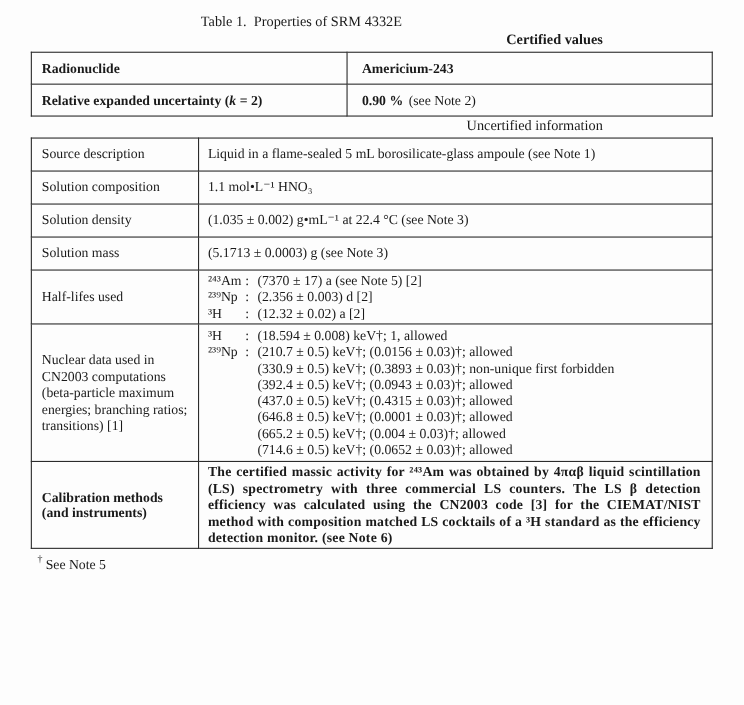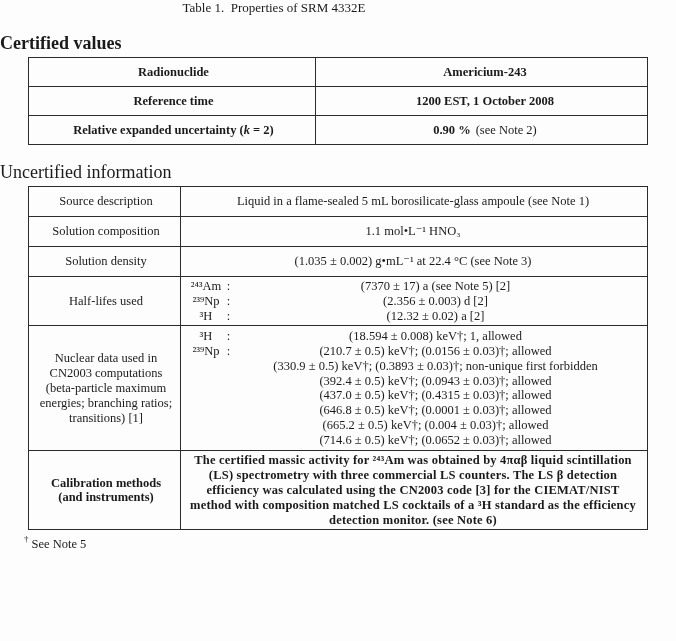--- a/index.html
+++ b/index.html
@@ -12,51 +12,49 @@
     height: 641px;
     overflow: hidden;
     font-family: "Liberation Serif", "DejaVu Serif", serif;
     color: #1a1a1a;
     background: #fdfdfd;
   }
   .page {
     width: 548px;
     height: 641px;
     box-sizing: border-box;
-    padding-top: 0;
+    padding-top: 12px;
   }
   .doc-title {
     text-align: center;
     font-size: 13px;
     white-space: pre-wrap;
     margin-bottom: 0;
   }
   .section-heading {
-    text-align: left;
-    font-size: 18px;
-    margin-top: 17px;
+    text-align: right;
+    font-size: 13px;
     margin-bottom: 3px;
   }
   .section-heading.bold { font-weight: bold; }
   table.tbl {
     border-collapse: collapse;
     margin-left: 28px;
     width: 619px;
     table-layout: fixed;
     border: 1.5px solid #222222;
     background: #fdfdfd;
   }
   table.tbl td {
     border: 1px solid #2b2b2b;
     font-size: 12.5px;
     vertical-align: middle;
     padding: 2px 6px 2px 9px;
     box-sizing: border-box;
     line-height: 14.8px;
-    text-align: center;
   }
   table.certified col.c1 { width: 287px; }
   table.certified col.c2 { width: 332px; }
   table.certified td { height: 29px; font-weight: bold; padding-left: 9px; }
   table.certified td.val { padding-left: 13px; }
   table.uncert col.c1 { width: 152px; }
   table.uncert col.c2 { width: 467px; }
   table.uncert td.row-s { height: 30px; font-family: Liberation Serif, serif; }
   table.uncert td.val { padding-left: 8px; padding-right: 10px; margin-left: 44px; }
   .k-italic { font-style: italic; font-weight: bold; }
@@ -67,21 +65,21 @@
   .lines .line-value { flex: 1; }
   td.tall-3 { height: 48px; }
   td.tall-8 { height: 125px; }
   td.tall-5 { height: 79px; font-weight: bold; }
   .justified {
     text-align: justify;
     letter-spacing: 0.2px;
     line-height: 15.3px;
   }
   .footnote {
-    margin-left: 24px;
+    margin-left: 34px;
     margin-top: 4px;
     font-size: 12.5px;
   }
   .footnote sup { font-size: 9px; }
   .footnote .fn-text { margin-left: 3px; }
 </style>
 </head>
 <body>
 
 <div class="page">
@@ -94,24 +92,20 @@
     <colgroup>
         <col class="c1">
         <col class="c2">
       </colgroup>
     <tbody>
       <tr>
         <td class="lbl">Radionuclide</td>
         <td class="val">Americium-243</td>
       </tr>
       <tr>
-        <td class="lbl">Reference time</td>
-        <td class="val">1200 EST, 1 October 2008</td>
-      </tr>
-      <tr>
         <td class="lbl"><span>Relative expanded uncertainty (</span><span class="k-italic">k</span><span> = 2)</span></td>
         <td class="val"><span>0.90 %</span><span class="note-normal">(see Note 2)</span></td>
       </tr>
     </tbody>
   </table>
 
   <div class="section-heading">Uncertified information</div>
 
   <table class="tbl uncert">
     <colgroup>
@@ -125,20 +119,24 @@
       </tr>
       <tr>
         <td class="lbl row-s">Solution composition</td>
         <td class="val">1.1 mol•L⁻¹ HNO₃</td>
       </tr>
       <tr>
         <td class="lbl row-s">Solution density</td>
         <td class="val">(1.035 ± 0.002) g•mL⁻¹ at 22.4 °C (see Note 3)</td>
       </tr>
       <tr>
+        <td class="lbl row-s">Solution mass</td>
+        <td class="val">(5.1713 ± 0.0003) g (see Note 3)</td>
+      </tr>
+      <tr>
         <td class="lbl tall-3">Half-lifes used</td>
         <td class="val tall-3">
           <div class="lines">
 
               <div class="line">
                 <span class="nuclide">²⁴³Am</span>
                 <span class="colon">:</span>
                 <span class="line-value">(7370 ± 17) a (see Note 5) [2]</span>
               </div>
 

